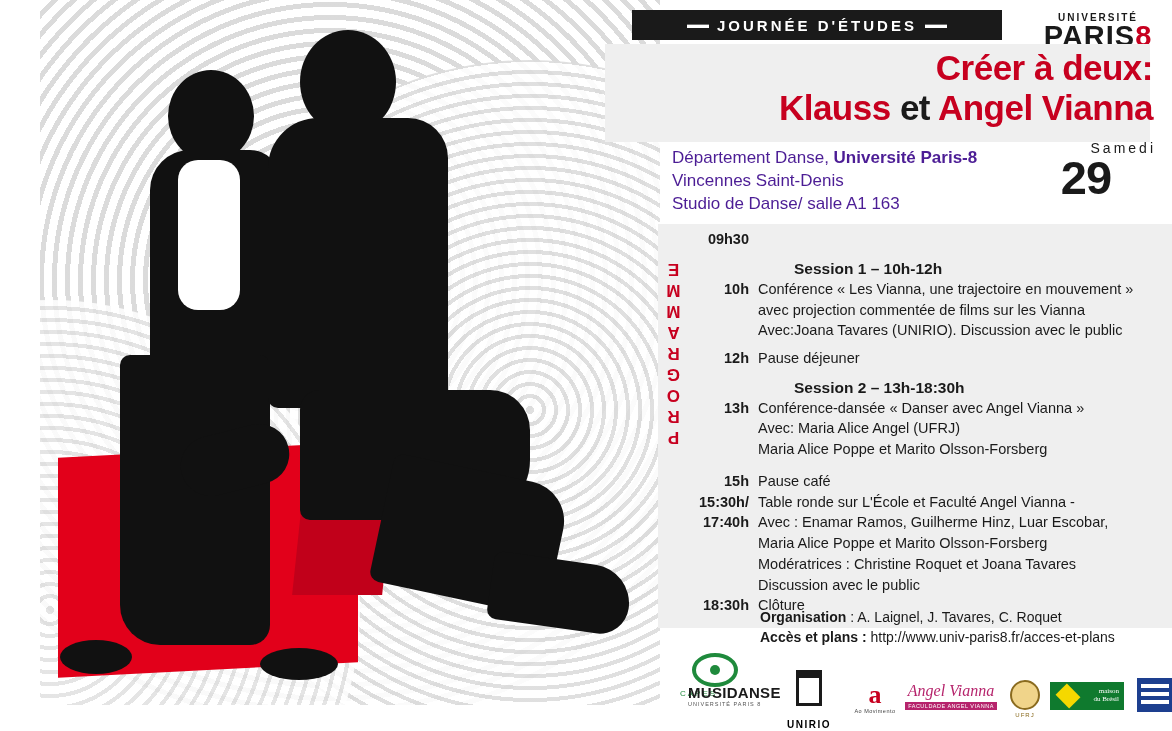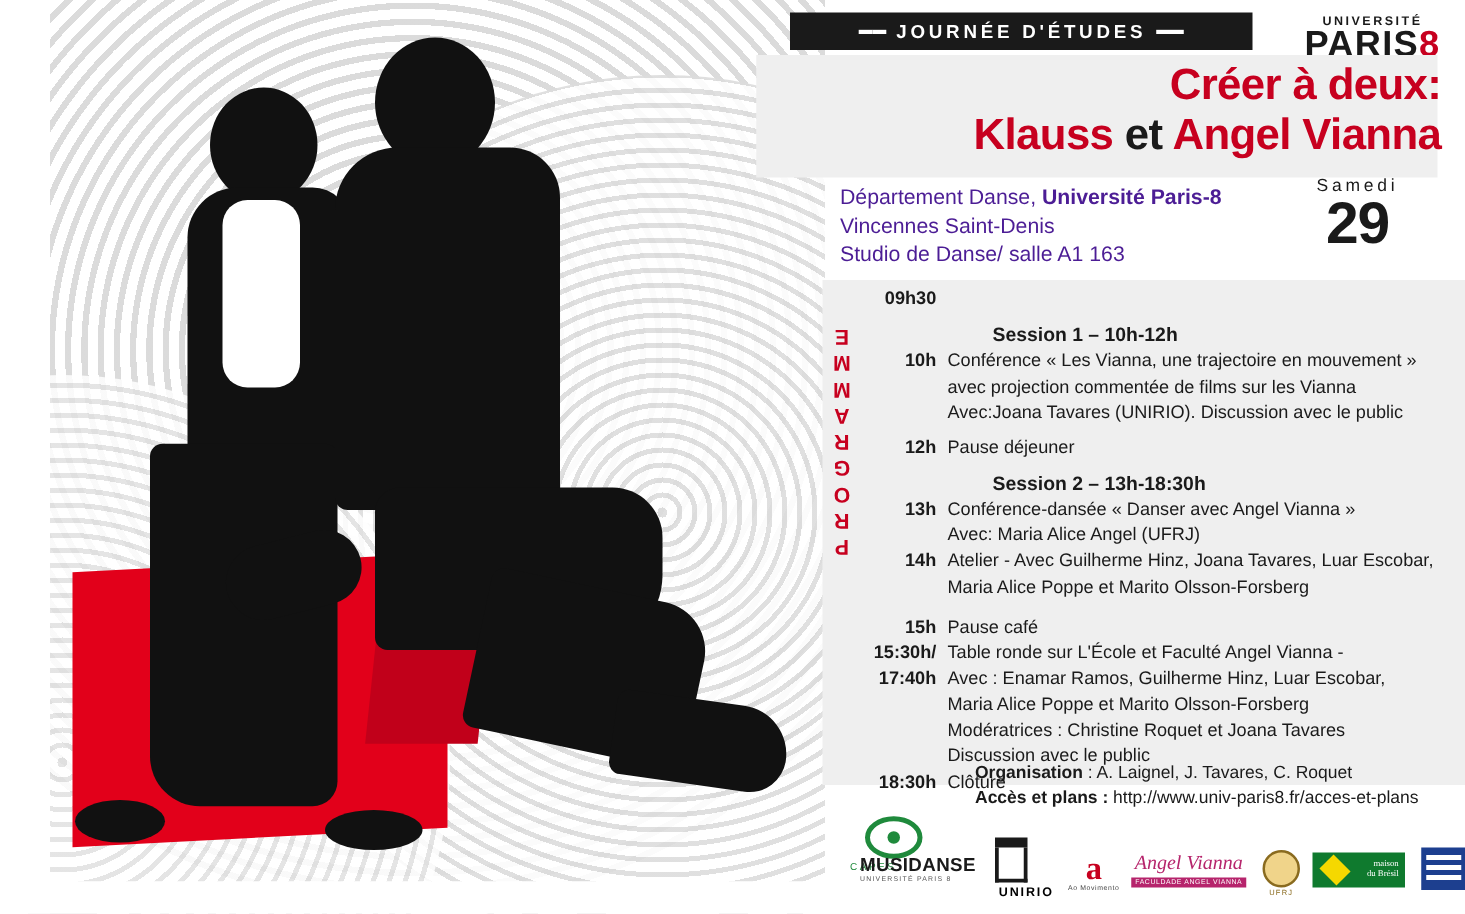--- a/index.html
+++ b/index.html
@@ -167,21 +167,21 @@
   }
   .venue b { font-weight: bold; }
 
   .date-block {
     position: absolute;
     right: 16px; top: 140px;
     width: 140px;
     text-align: center;
     color: #1a1a1a;
   }
-  .date-day-label { font-size: 14px; letter-spacing: 3px; }
+  .date-day-label { font-size: 14px; letter-spacing: 3px; text-align: right; }
   .date-number { font-size: 47px; font-weight: bold; line-height: 0.95; letter-spacing: -1px; }
   .date-month { font-size: 13px; letter-spacing: 2.5px; margin-top: 38px; }
 
   
   .programme-block {
     position: absolute;
     left: 58px; top: 224px;
     width: 514px; height: 404px;
     background: #efefef;
   }
@@ -228,21 +228,20 @@
   .row .desc.bold { font-weight: bold; font-size: 15.5px; margin-left: 36px; }
   .spacer-sm { height: 7px; }
   .spacer-md { height: 11px; }
 
   .footer-org {
     position: absolute;
     left: 160px; top: 607px;
     font-size: 14px;
     color: #1a1a1a;
     line-height: 1.45;
-    margin-left: 20px;
   }
   .footer-org b { font-weight: bold; }
 
   
   .logos {
     position: absolute;
     left: 640px; top: 640px;
     width: 532px; height: 88px;
   }
   .logo { position: absolute; }
@@ -271,21 +270,21 @@
   .unirio { left: 135px; top: 38px; width: 68px; text-align: center; }
   .unirio .mark {
     width: 26px; height: 28px; margin: 0 auto;
     border: 3px solid #1a1a1a; border-top: none;
     position: relative;
   }
   .unirio .mark:before {
     content: ""; position: absolute; left: -3px; top: -8px;
     width: 26px; height: 8px; background: #1a1a1a;
   }
-  .unirio .lbl { font-size: 10px; font-weight: bold; letter-spacing: 1.5px; margin-top: 3px; text-align: right; }
+  .unirio .lbl { font-size: 10px; font-weight: bold; letter-spacing: 1.5px; margin-top: 13px; }
 
   .ufmg { left: 205px; top: 42px; width: 60px; text-align: center; }
   .ufmg .a {
     font-size: 26px; color: #c7001f; font-weight: bold; line-height: 1;
     font-family: "Liberation Serif", serif;
   }
   .ufmg .lbl { font-size: 5.5px; color: #444; letter-spacing: 0.5px; }
 
   .angelvianna { left: 265px; top: 42px; width: 92px; text-align: center; }
   .angelvianna .sig {
@@ -430,24 +429,20 @@
         </div>
       <div class="row">
           <div class="time">13h</div>
           <div class="desc">Conférence-dansée « Danser avec Angel Vianna »</div>
         </div>
       <div class="row">
           <div class="time"></div>
           <div class="desc">Avec: Maria Alice Angel (UFRJ)</div>
         </div>
       <div class="row">
-          <div class="time">14h</div>
-          <div class="desc">Atelier - Avec Guilherme Hinz, Joana Tavares, Luar Escobar,</div>
-        </div>
-      <div class="row">
           <div class="time"></div>
           <div class="desc">Maria Alice Poppe et Marito Olsson-Forsberg</div>
         </div>
       <div class="spacer-md"></div>
       <div class="row">
           <div class="time">15h</div>
           <div class="desc">Pause café</div>
         </div>
       <div class="row">
           <div class="time">15:30h/</div>

